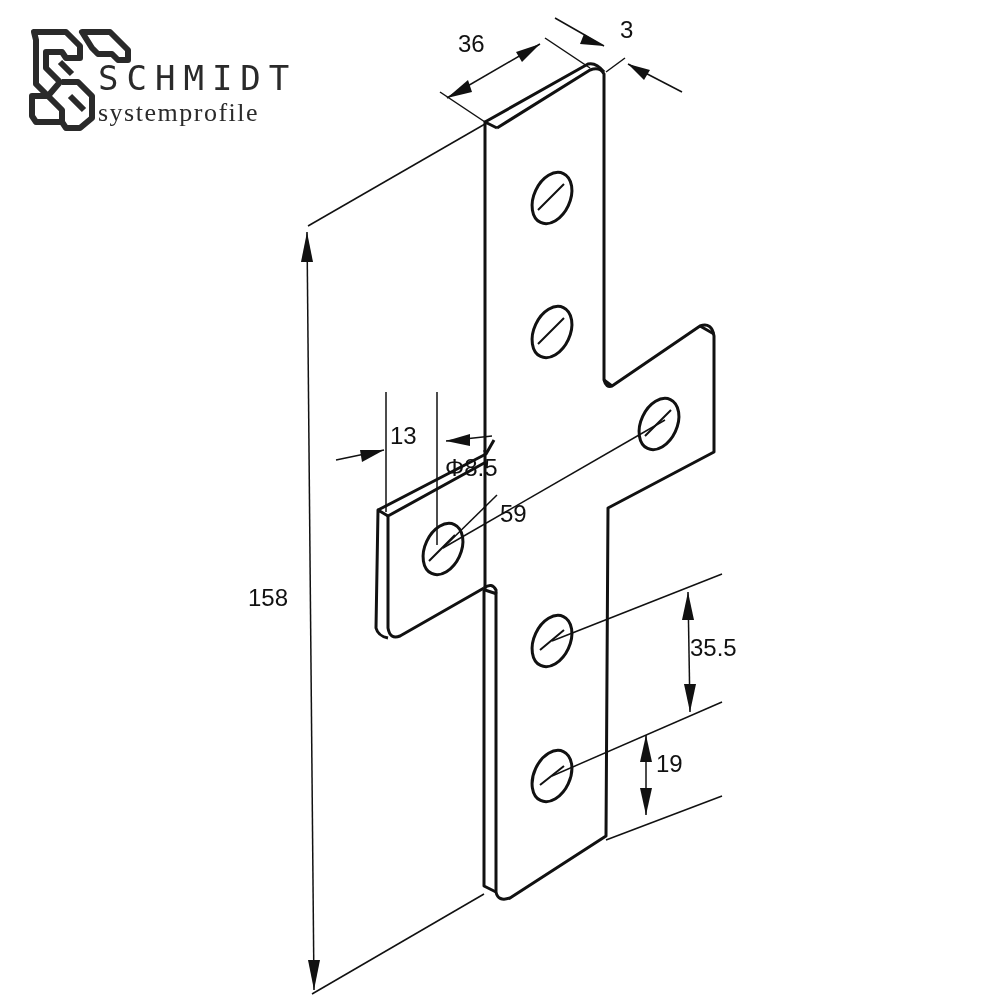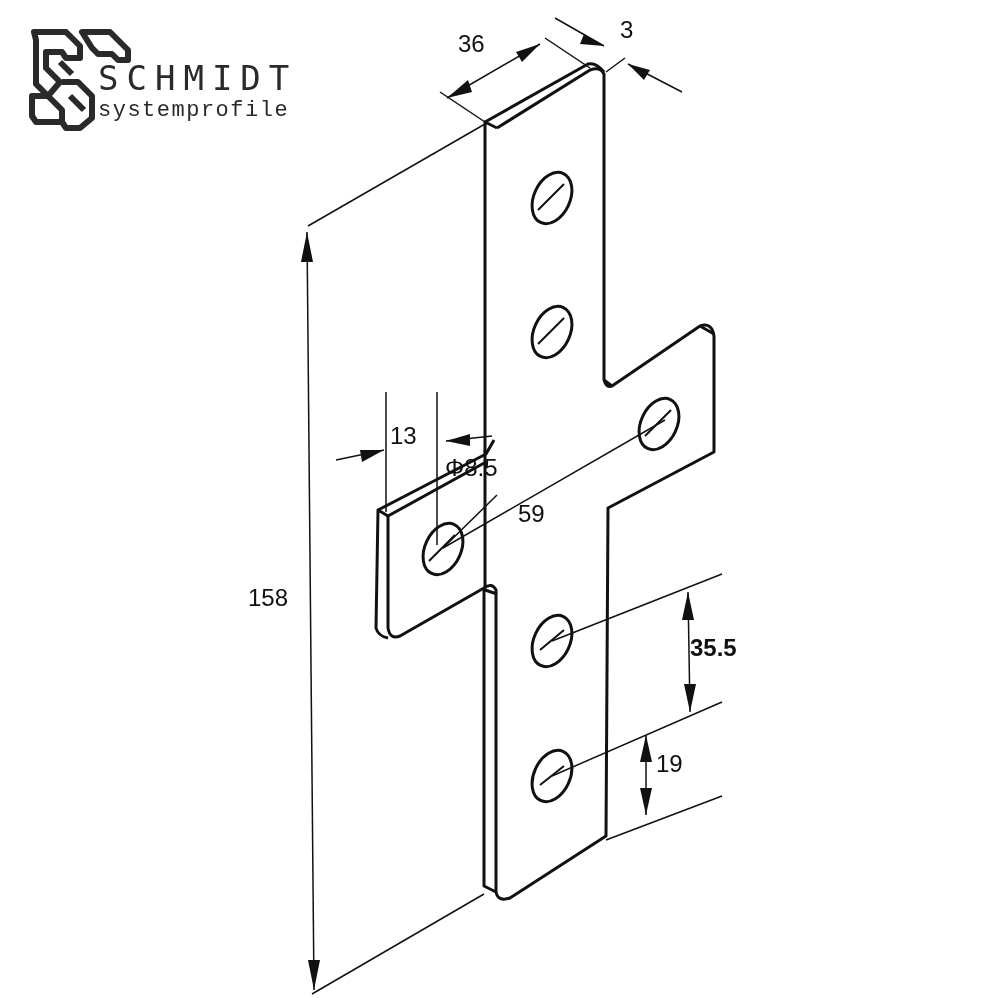--- a/index.html
+++ b/index.html
@@ -1,19 +1,19 @@
 <!DOCTYPE html>
 <html><head>
 <meta charset="utf-8">
 <style>
   html, body { margin:0; padding:0; background:#ffffff; }
   body { width:1000px; height:1000px; position:relative; overflow:hidden; font-family:"Liberation Sans", sans-serif; }
   svg { position:absolute; left:0; top:0; }
   .logo-title { position:absolute; left:98px; top:58px; font-family:"DejaVu Sans Mono", monospace; font-size:34px; letter-spacing:8px; color:#2a2a2a; font-weight:normal; }
-  .logo-sub { position:absolute; left:98px; top:98px; font-family:Liberation Mono, monospace; font-size:22px; letter-spacing:1.5px; color:#2a2a2a; }
+  .logo-sub { position:absolute; left:98px; top:98px; font-family:Liberation Serif, serif; font-size:26px; letter-spacing:1.5px; color:#2a2a2a; }
   .dim { position:absolute; font-family:"Liberation Sans", sans-serif; font-size:24px; color:#111; line-height:1; }
 </style>
 </head>
 <body>
 
 <svg width="1000" height="1000" viewBox="0 0 1000 1000" xmlns="http://www.w3.org/2000/svg">
 
   <g fill="none" stroke="#2a2a2a" stroke-width="6" stroke-linejoin="round">
     <path d="M34 32 L66 32 L80 46 L80 58 L66 58 L62 52 L46 52 L46 68 L60 82 L48 96 L36 84 L36 40 Z"></path>
     <path d="M82 32 L110 32 L128 50 L128 60 L118 60 L112 54 L98 54 L92 48 Z"></path>
@@ -94,15 +94,15 @@
 </svg>
 
 <div class="logo-title">SCHMIDT</div>
 <div class="logo-sub">systemprofile</div>
 
 <div class="dim" style="left:458px; top:32px;">36</div>
 <div class="dim" style="left:620px; top:18px;">3</div>
 <div class="dim" style="left:248px; top:586px;">158</div>
 <div class="dim" style="left:390px; top:424px;">13</div>
 <div class="dim" style="left:445px; top:456px;">Φ8.5</div>
-<div class="dim" style="left:518px; top:502px;">59</div>
-<div class="dim" style="left:690px; top:636px;font-weight:bold;">35.5</div>
+<div class="dim" style="left:500px; top:502px;">59</div>
+<div class="dim" style="left:690px; top:636px;">35.5</div>
 <div class="dim" style="left:656px; top:752px;">19</div>
 
 </body></html>

